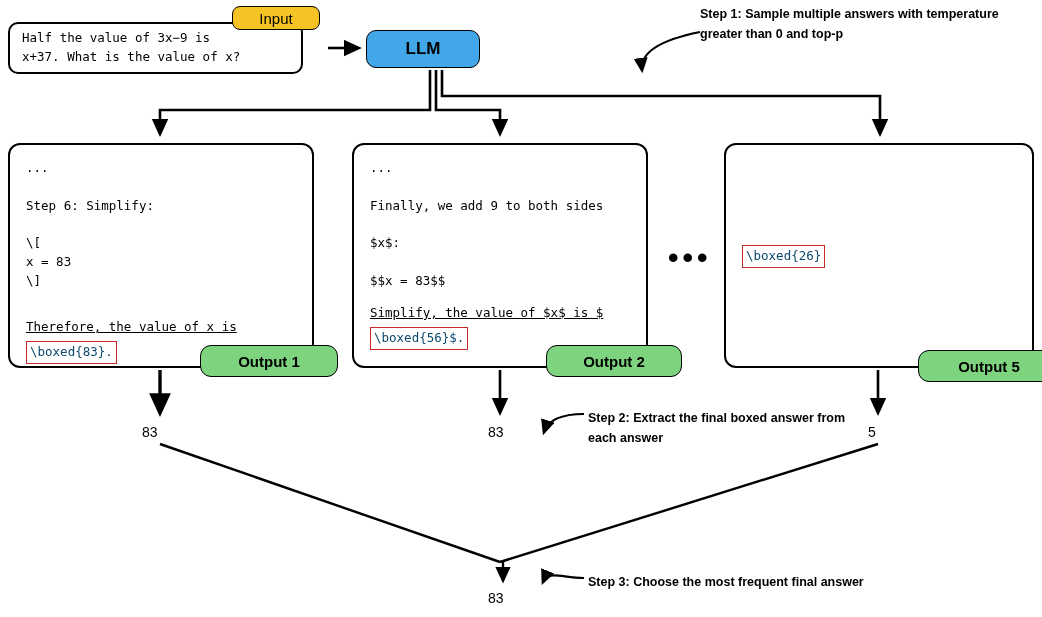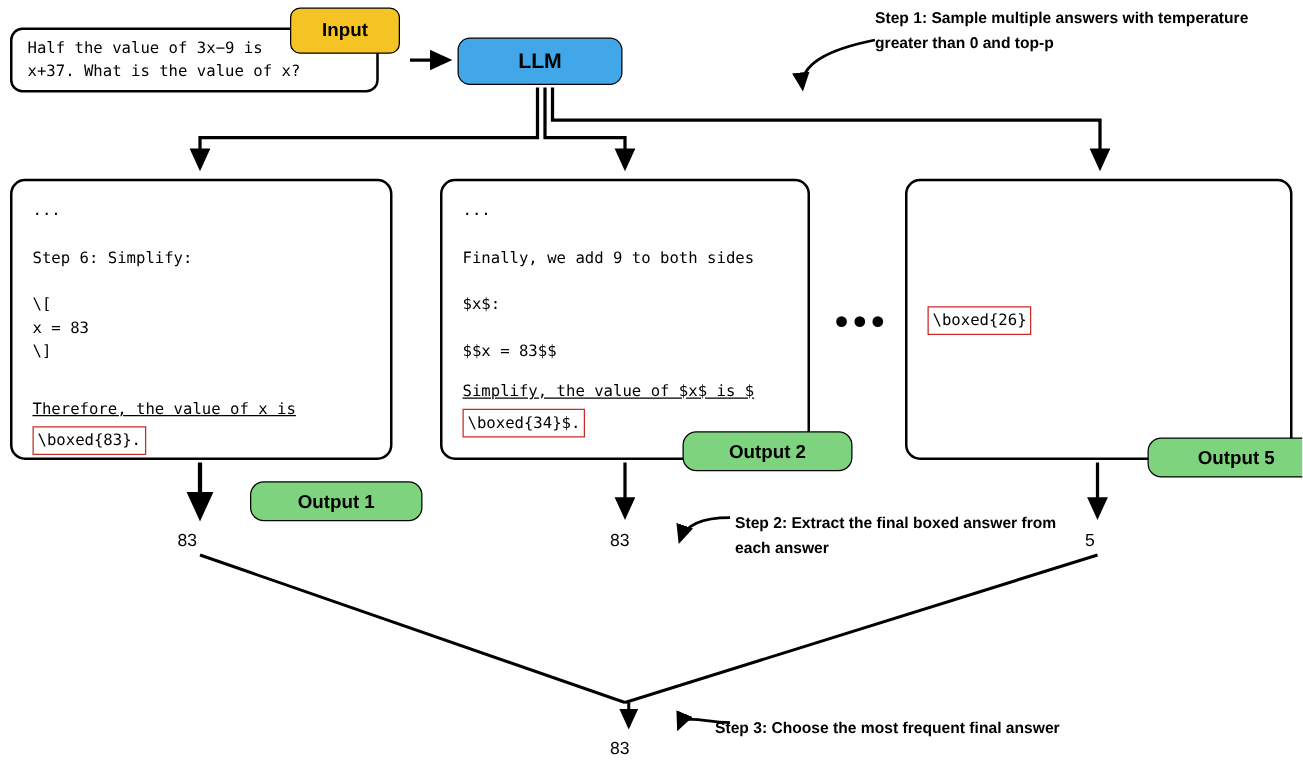--- a/index.html
+++ b/index.html
@@ -45,34 +45,34 @@
   .mono {
     font-family: "DejaVu Sans Mono", monospace;
     font-size: 12.5px;
     line-height: 1.5;
     white-space: pre-wrap;
   }
   .input-label {
     left: 232px;
     top: 6px;
     width: 88px;
-    height: 37px;
+    height: 24px;
     background: #f6c324;
     border: 1.5px solid #000;
     border-radius: 8px;
     display: flex;
     align-items: center;
     justify-content: center;
-    font-weight: bold;
+    font-weight: normal;
     font-size: 15px;
   }
   .llm-box {
     left: 366px;
     top: 30px;
-    width: 132px;
+    width: 114px;
     height: 38px;
     background: #41a7e8;
     border: 1.5px solid #000;
     border-radius: 10px;
     display: flex;
     align-items: center;
     justify-content: center;
     font-weight: bold;
     font-size: 17px;
   }
@@ -92,27 +92,27 @@
     border: 1.5px solid #000;
     border-radius: 11px;
     height: 30px;
     display: flex;
     align-items: center;
     justify-content: center;
     font-weight: bold;
     font-size: 15px;
     padding: 0 14px;
   }
-  .out-label-1 { left: 200px; top: 345px; width: 108px; margin-top: 40px; }
+  .out-label-1 { left: 200px; top: 345px; width: 108px; }
   .out-label-2 { left: 546px; top: 345px; width: 106px; }
   .out-label-3 { left: 918px; top: 350px; width: 112px; }
   .boxed {
     display: inline-block;
     border: 1.2px solid #cc2a2a;
-    color: #000000;
+    color: #0c4a6e;
     padding: 1px 3px;
     margin-top: 2px;
   }
   .boxed-wrap { margin-top: 2px; }
   .underline { text-decoration: underline; }
   .ellipsis-dots {
     position: absolute;
     left: 668px;
     top: 243px;
     font-size: 30px;
@@ -121,21 +121,21 @@
     line-height: 1;
   }
   .step-note {
     position: absolute;
     font-size: 12.5px;
     font-weight: bold;
     line-height: 1.6;
   }
   .step1 { left: 700px; top: 4px; width: 330px; }
   .step2 { left: 588px; top: 408px; width: 260px; }
-  .step3 { left: 572px; top: 572px; width: 330px; }
+  .step3 { left: 588px; top: 572px; width: 330px; }
   .value-label {
     position: absolute;
     font-size: 14px;
     font-family: "Liberation Sans", sans-serif;
   }
   .v1 { left: 142px; top: 424px; }
   .v2 { left: 488px; top: 424px; }
   .v3 { left: 868px; top: 424px; }
   .vfinal { left: 488px; top: 590px; }
 </style>
@@ -190,21 +190,21 @@
   <div class="node output-box out1">
     <div class="mono"><span>...</span><br><br><span>Step 6: Simplify:</span><br><br><span>\[</span><br><span>x = 83</span><br><span>\]</span></div>
     <div class="mono underline" style="margin-top:28px;">Therefore, the value of x is</div>
     <div class="boxed-wrap"><span class="mono boxed">\boxed{83}.</span></div>
   </div>
   <div class="out-label out-label-1">Output 1</div>
 
   <div class="node output-box out2">
     <div class="mono"><span>...</span><br><br><span>Finally, we add 9 to both sides</span><br><br><span>$x$:</span><br><br><span>$$x = 83$$</span></div>
     <div class="mono underline" style="margin-top:14px;">Simplify, the value of $x$ is $</div>
-    <div class="boxed-wrap"><span class="mono boxed">\boxed{34}$.</span></div>
+    <div class="boxed-wrap"><span class="mono boxed">\boxed{56}$.</span></div>
   </div>
   <div class="out-label out-label-2">Output 2</div>
 
   <div class="node output-box out3">
     <div style="height:82px;"></div>
     <div class="boxed-wrap"><span class="mono boxed">\boxed{26}</span></div>
   </div>
   <div class="out-label out-label-3">Output 5</div>
 
   <div class="ellipsis-dots">•••</div>

